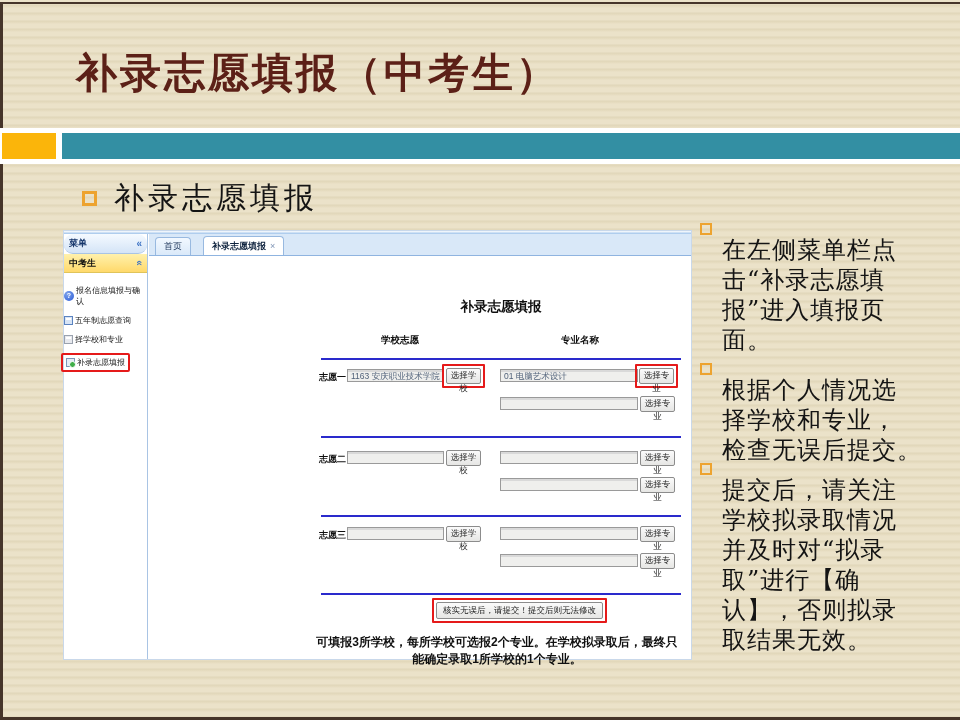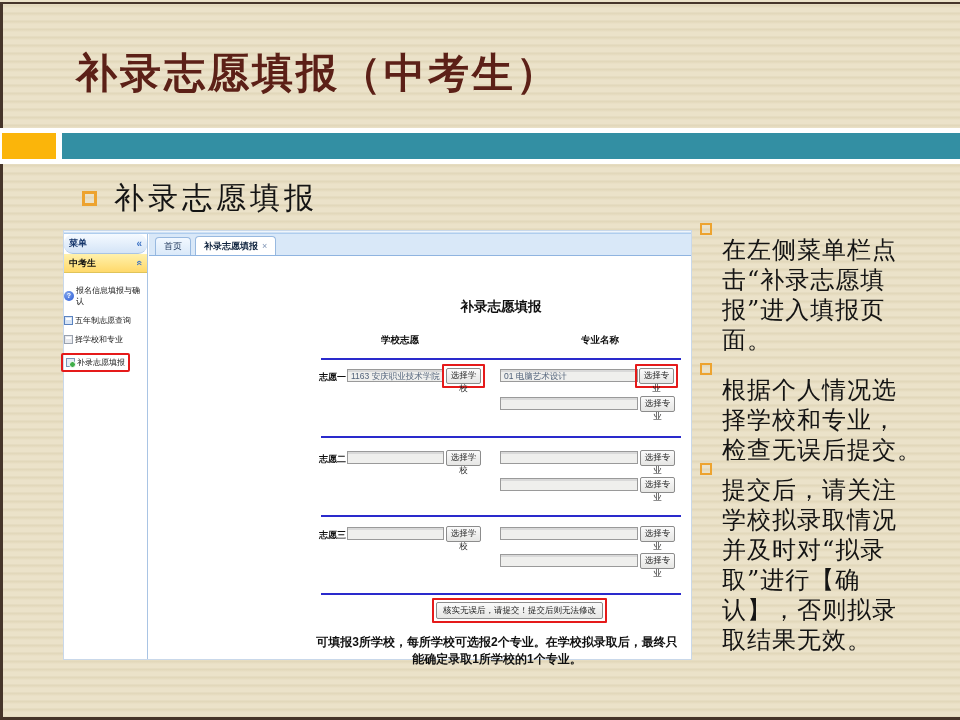--- a/index.html
+++ b/index.html
@@ -83,34 +83,34 @@
     display:inline-flex; align-items:center; padding:2px 3px;
     border:2px solid #e51a1a; border-radius:2px; margin-left:-3px;
   }
 
   .tabbar {
     position:absolute; left:85px; right:0; top:3px; height:22px;
     background:#d9e8f8; border-bottom:1px solid #8fb4e0;
     display:flex; align-items:flex-end; padding-left:6px;
   }
   .tab {
-    height:18px; margin-right:4px; padding:0 8px;
+    height:18px; margin-right:12px; padding:0 8px;
     display:flex; align-items:center;
     border:1px solid #98b9e0; border-bottom:none; border-radius:4px 4px 0 0;
     background:linear-gradient(#f2f8ff,#dae9f9);
     font-size:9px; color:#223a5e;
   }
   .tab.active { height:19px; background:#ffffff; font-weight:bold; color:#10243f; }
   .tab-close { margin-left:4px; color:#7f94b5; font-size:9px; font-weight:normal; }
 
   .f-title { position:absolute; left:257px; top:67px; width:360px; text-align:center;
     font-size:13.5px; font-weight:bold; color:#101010; }
   .f-col { position:absolute; top:103px; width:80px; text-align:center;
     font-size:9.5px; font-weight:bold; color:#101010; }
-  .f-col1 { left:296px; } .f-col2 { left:496px; }
+  .f-col1 { left:296px; } .f-col2 { left:476px; }
   .bluehr { position:absolute; left:257px; width:360px; height:2px; background:#2a2acc; }
 
   .f-label { position:absolute; font-size:9px; font-weight:bold; color:#101010; }
   .f-input {
     position:absolute; height:13px; border:1px solid #9a9a9a;
     background:linear-gradient(#d9d9d9 0 2px, #efefed 2px);
     font-size:8.5px; color:#51627a; line-height:12px; padding-left:3px;
     overflow:hidden; white-space:nowrap;
   }
   .f-input.school { width:97px; }

